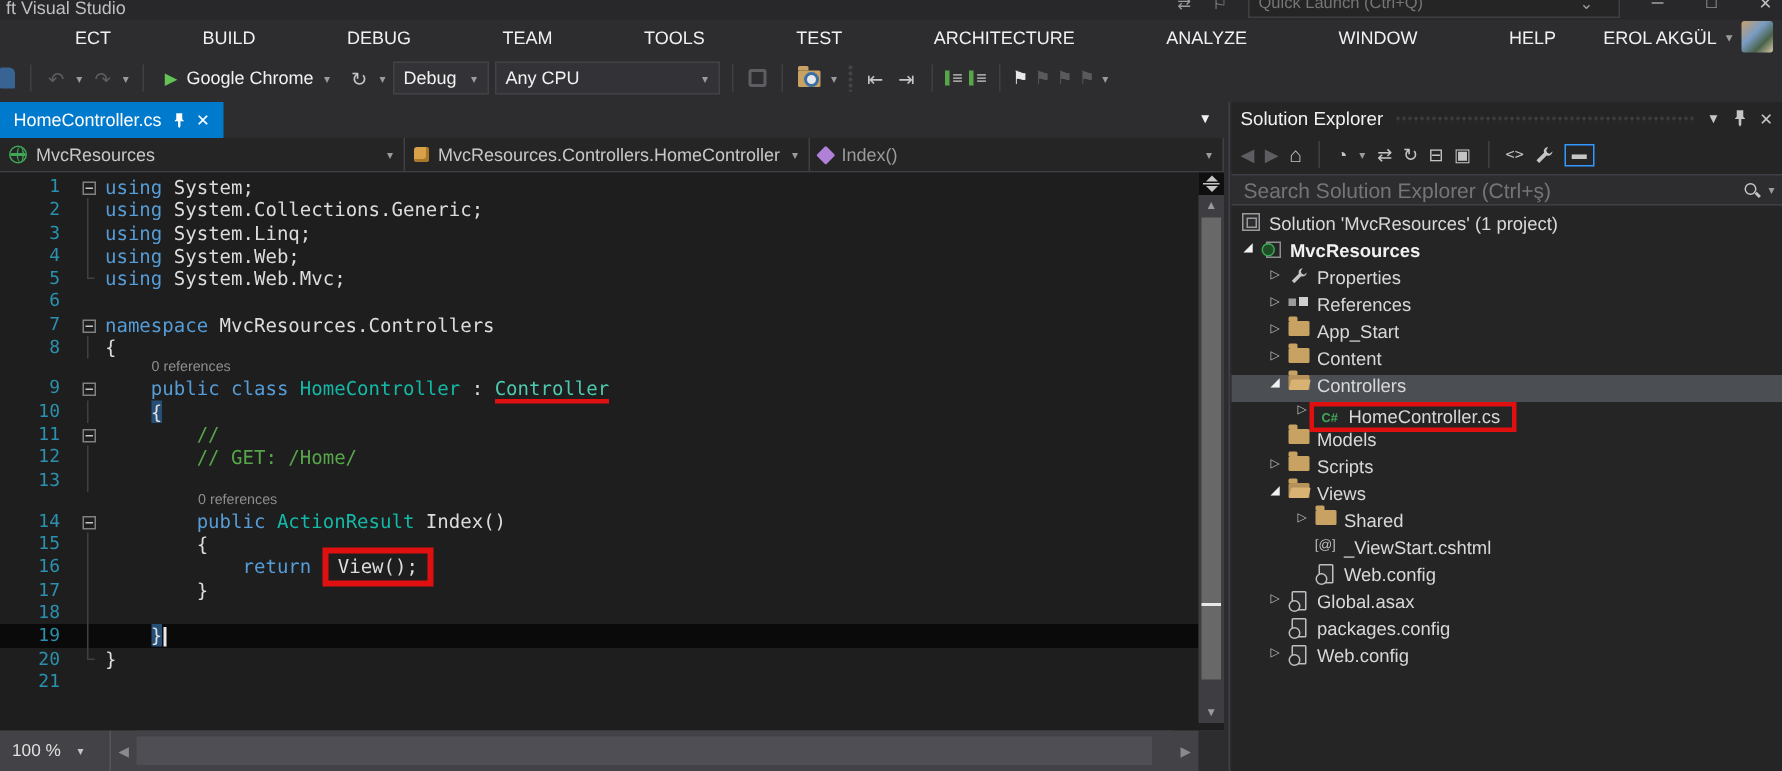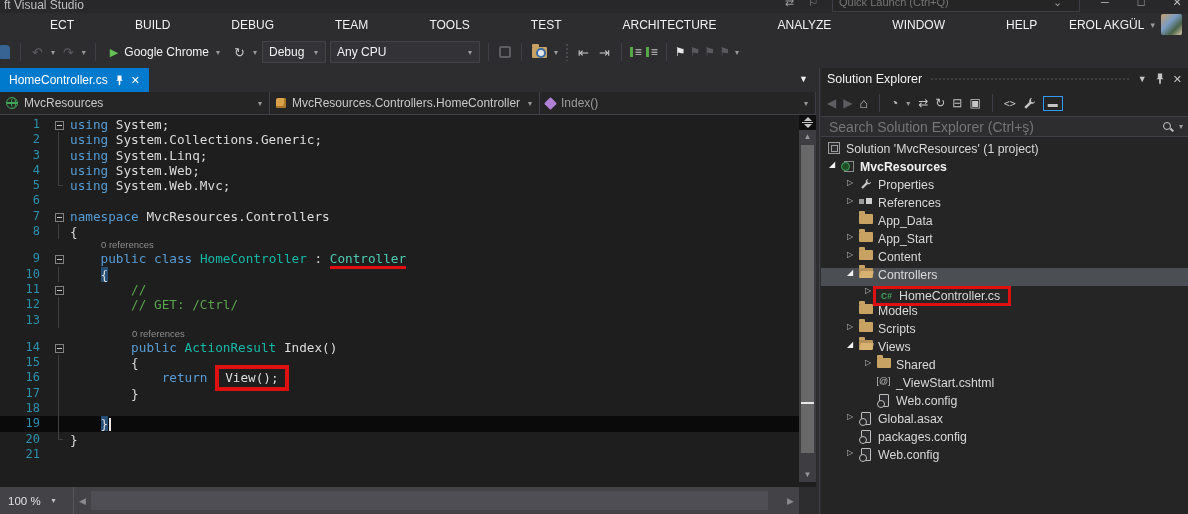--- a/index.html
+++ b/index.html
@@ -340,21 +340,21 @@
             <div class="code-row">
               <span class="ln">11</span>
               <span class="fold"><span class="fbox"></span></span>
               <span class="codeln"><span class="pl">        </span><span class="cm">//</span></span>
             </div>
             <div class="code-row">
               <span class="ln">12</span>
               <span class="fold">
                 <span class="fline"></span>
               </span>
-              <span class="codeln"><span class="pl">        </span><span class="cm">// GET: /Ctrl/</span></span>
+              <span class="codeln"><span class="pl">        </span><span class="cm">// GET: /Home/</span></span>
             </div>
             <div class="code-row">
               <span class="ln">13</span>
               <span class="fold">
                 <span class="fline"></span>
               </span>
               <span class="codeln"></span>
             </div>
             <div class="lens-row">
               <span class="lsp"></span>
@@ -512,27 +512,20 @@
             <span class="t-label">Properties</span>
           </div>
           <div class="tree-row" style="padding-left: 22px;">
             <span class="t-arrow">▷</span>
             <span class="t-icon">
               <span class="i-refs"></span>
             </span>
             <span class="t-label">References</span>
           </div>
           <div class="tree-row" style="padding-left: 22px;">
-            <span class="t-arrow"></span>
-            <span class="t-icon">
-              <span class="i-folder"></span>
-            </span>
-            <span class="t-label">App_Data</span>
-          </div>
-          <div class="tree-row" style="padding-left: 22px;">
             <span class="t-arrow">▷</span>
             <span class="t-icon">
               <span class="i-folder"></span>
             </span>
             <span class="t-label">App_Start</span>
           </div>
           <div class="tree-row" style="padding-left: 22px;">
             <span class="t-arrow">▷</span>
             <span class="t-icon">
               <span class="i-folder"></span>

